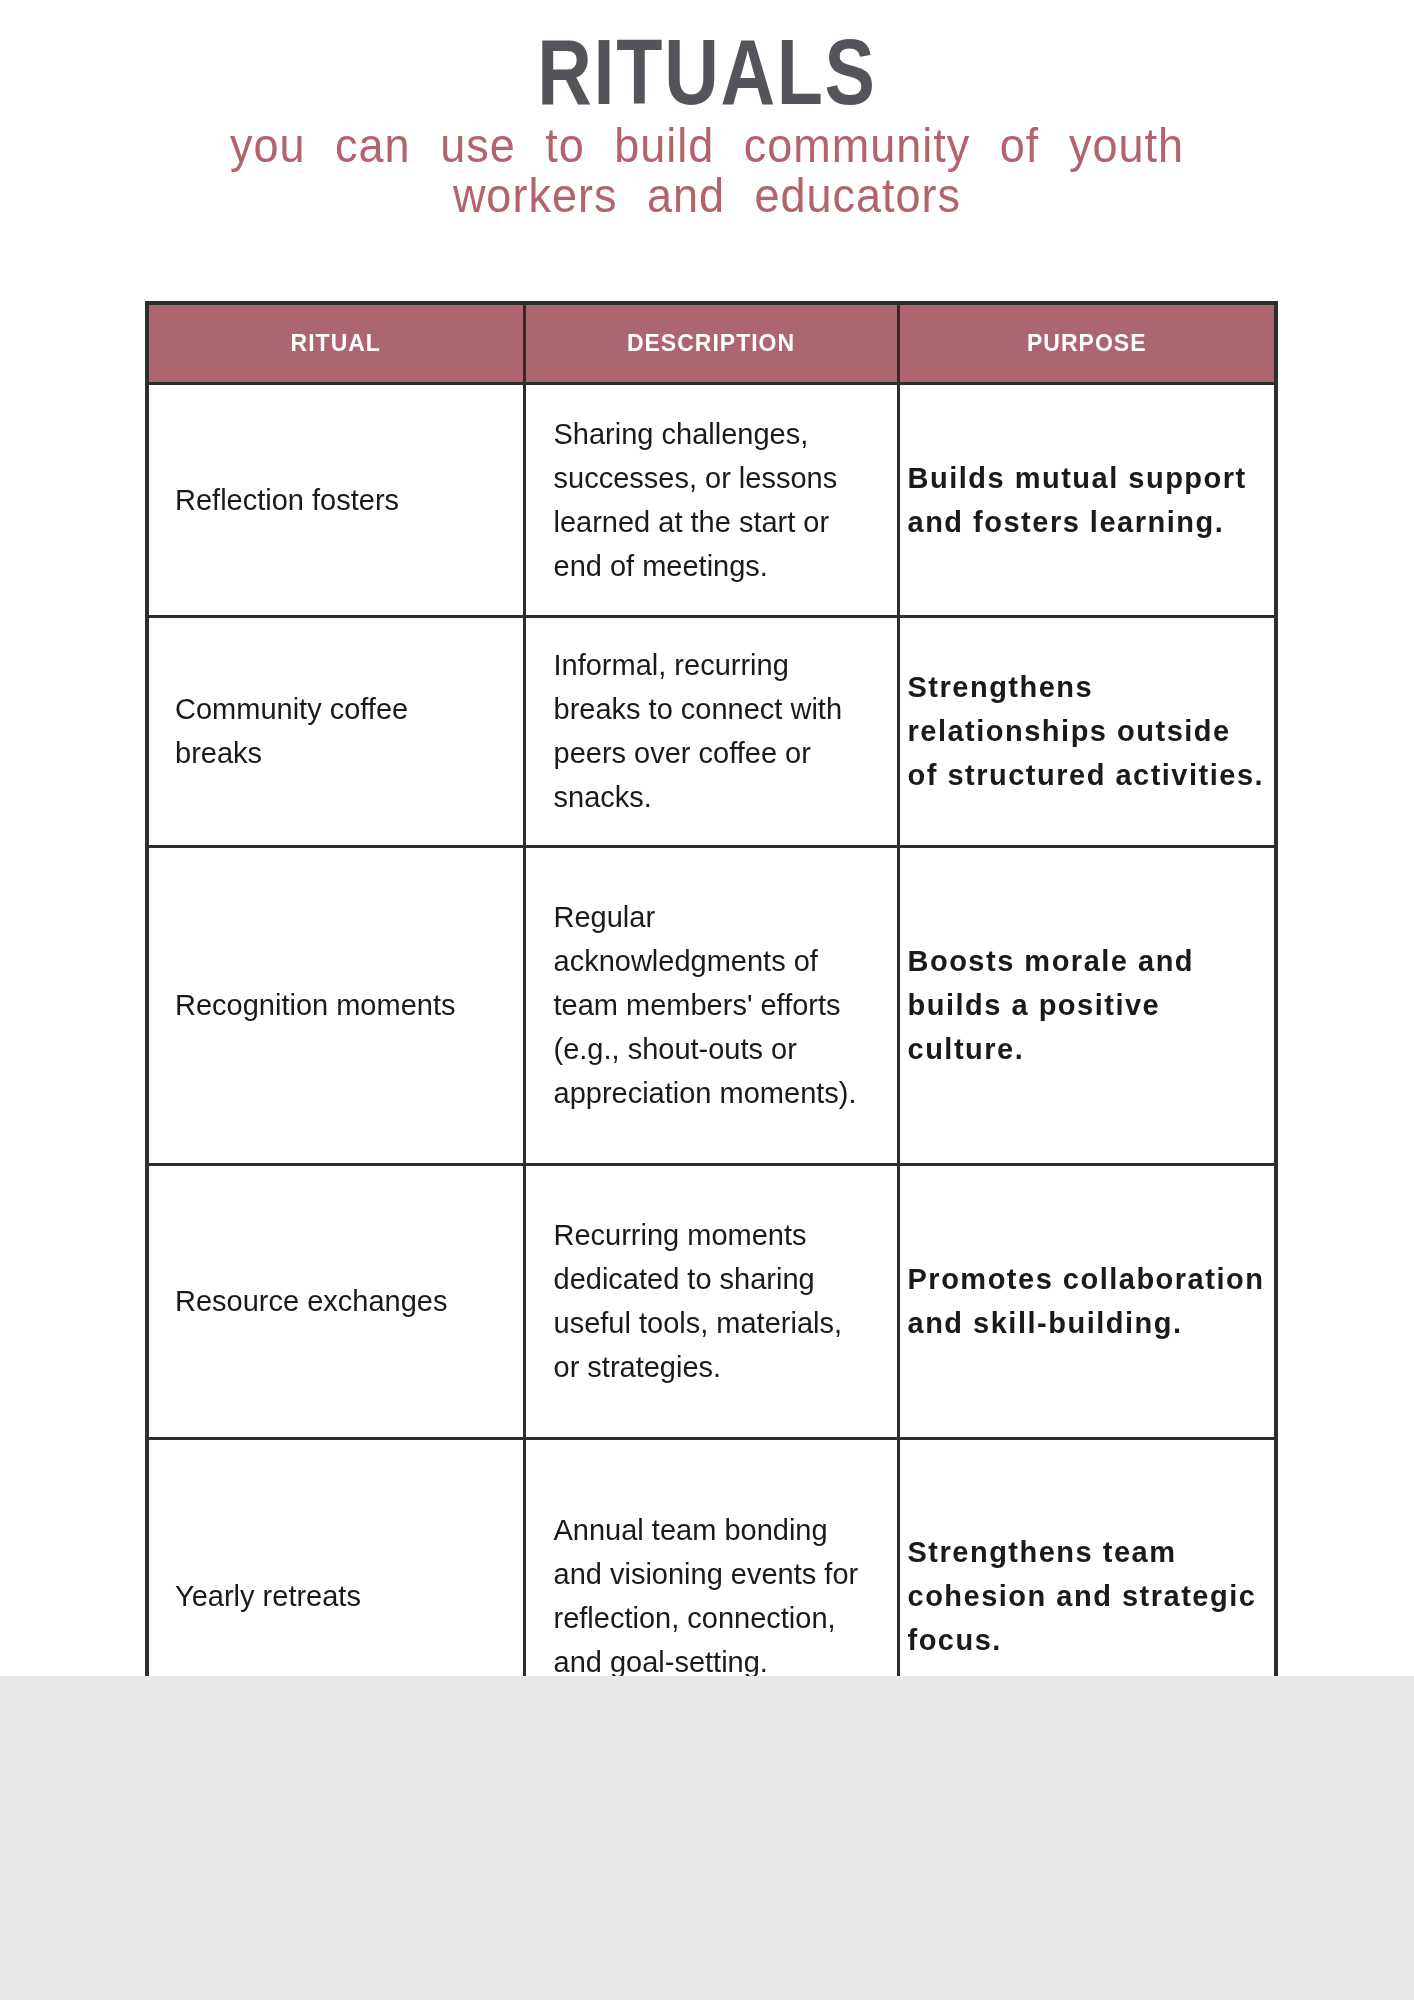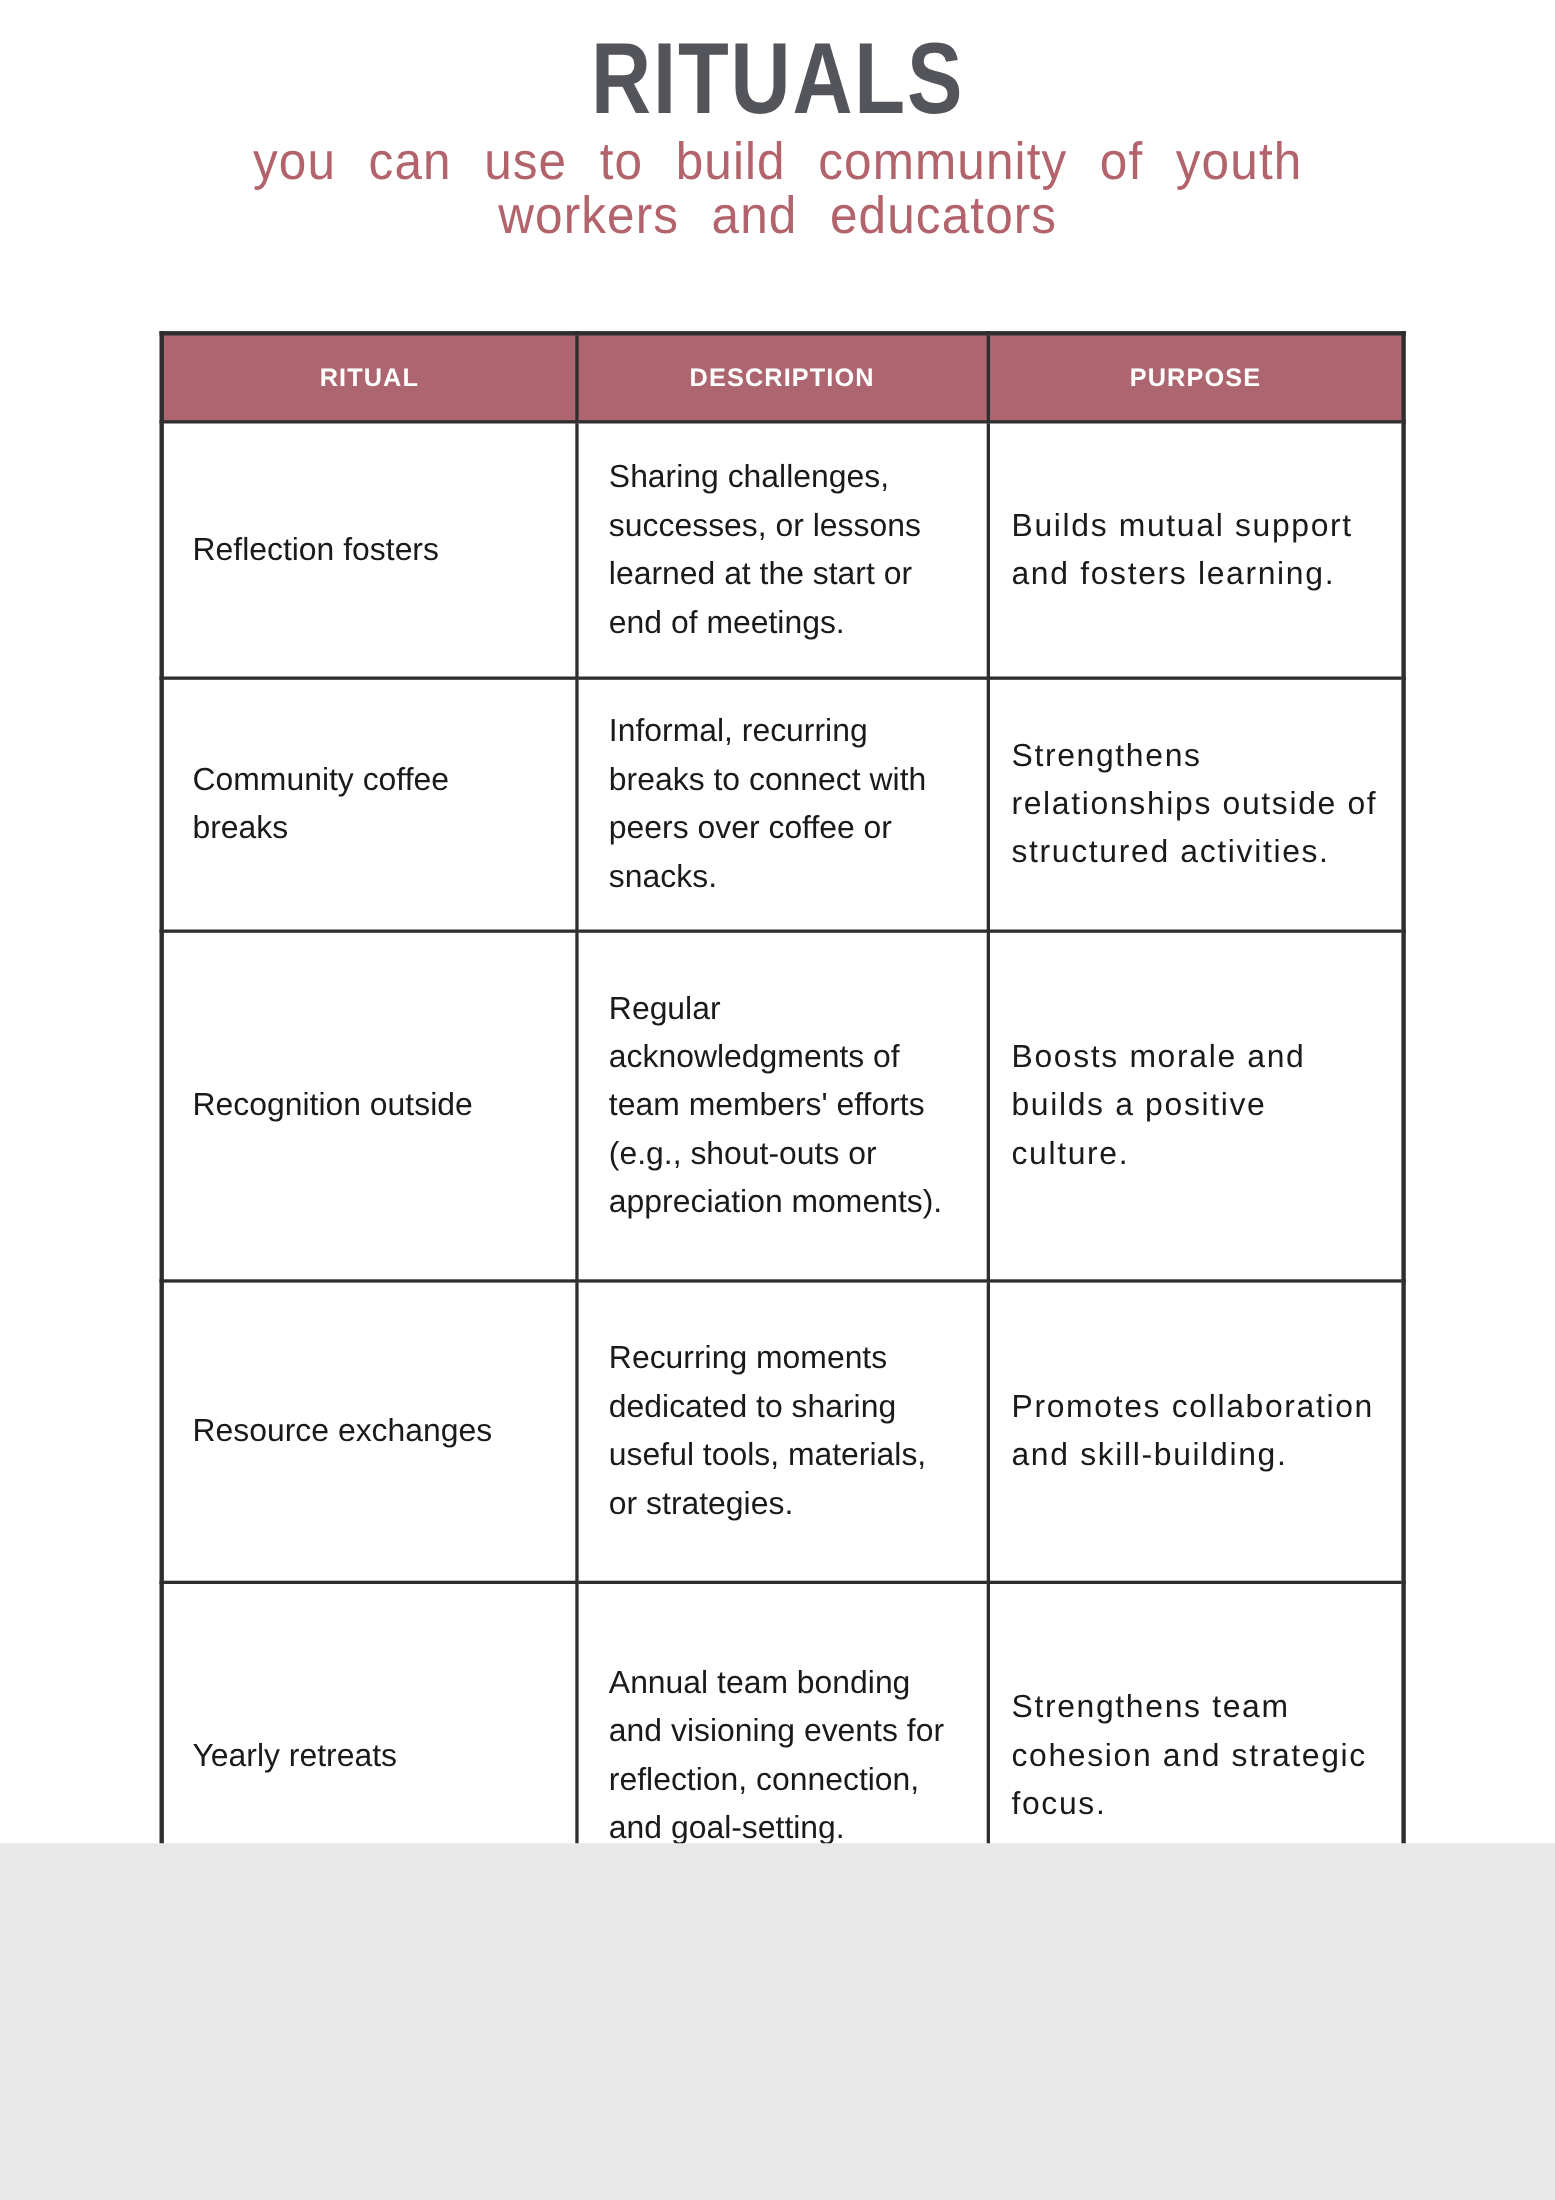--- a/index.html
+++ b/index.html
@@ -59,21 +59,21 @@
     font-size:23px;
     font-weight:bold;
     letter-spacing:1px;
   }
   td{
     color:var(--body-text);
     font-size:29px;
     line-height:44px;
     padding:0 28px;
   }
-  td.purpose-cell{letter-spacing:1.5px;padding:0 20px;}
+  td.purpose-cell{letter-spacing:1.5px;padding:0 8px;font-weight:bold;}
   td.ritual-cell{padding:0 26px;}
   tbody tr:nth-child(1){height:233px;}
   tbody tr:nth-child(2){height:230px;}
   tbody tr:nth-child(3){height:318px;}
   tbody tr:nth-child(4){height:274px;}
   tbody tr:nth-child(5){height:317px;}
 </style>
 </head>
 <body>
 
@@ -107,21 +107,21 @@
     <td class="purpose-cell">Builds mutual support and fosters learning.</td>
   </tr>
 
   <tr>
     <td class="ritual-cell">Community coffee breaks</td>
     <td class="description-cell">Informal, recurring breaks to connect with peers over coffee or snacks.</td>
     <td class="purpose-cell">Strengthens relationships outside of structured activities.</td>
   </tr>
 
   <tr>
-    <td class="ritual-cell">Recognition outside</td>
+    <td class="ritual-cell">Recognition moments</td>
     <td class="description-cell">Regular acknowledgments of team members' efforts (e.g., shout-outs or appreciation moments).</td>
     <td class="purpose-cell">Boosts morale and builds a positive culture.</td>
   </tr>
 
   <tr>
     <td class="ritual-cell">Resource exchanges</td>
     <td class="description-cell">Recurring moments dedicated to sharing useful tools, materials, or strategies.</td>
     <td class="purpose-cell">Promotes collaboration and skill-building.</td>
   </tr>
 

